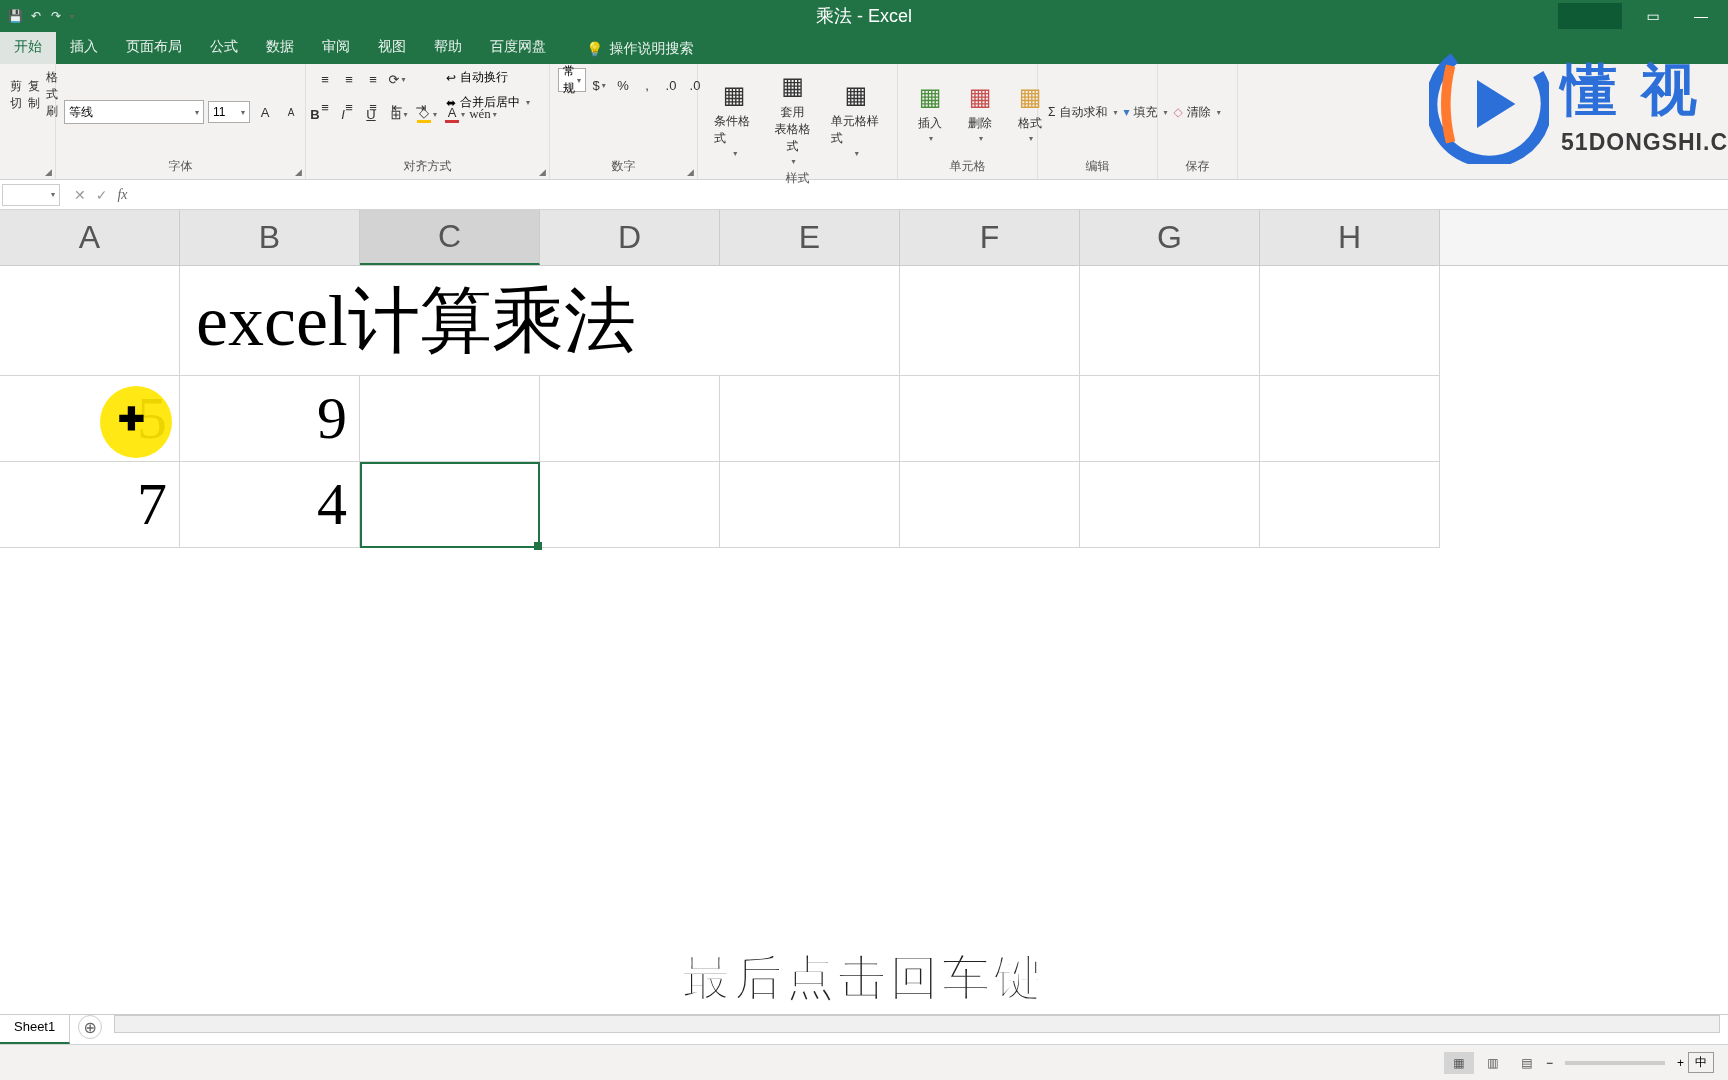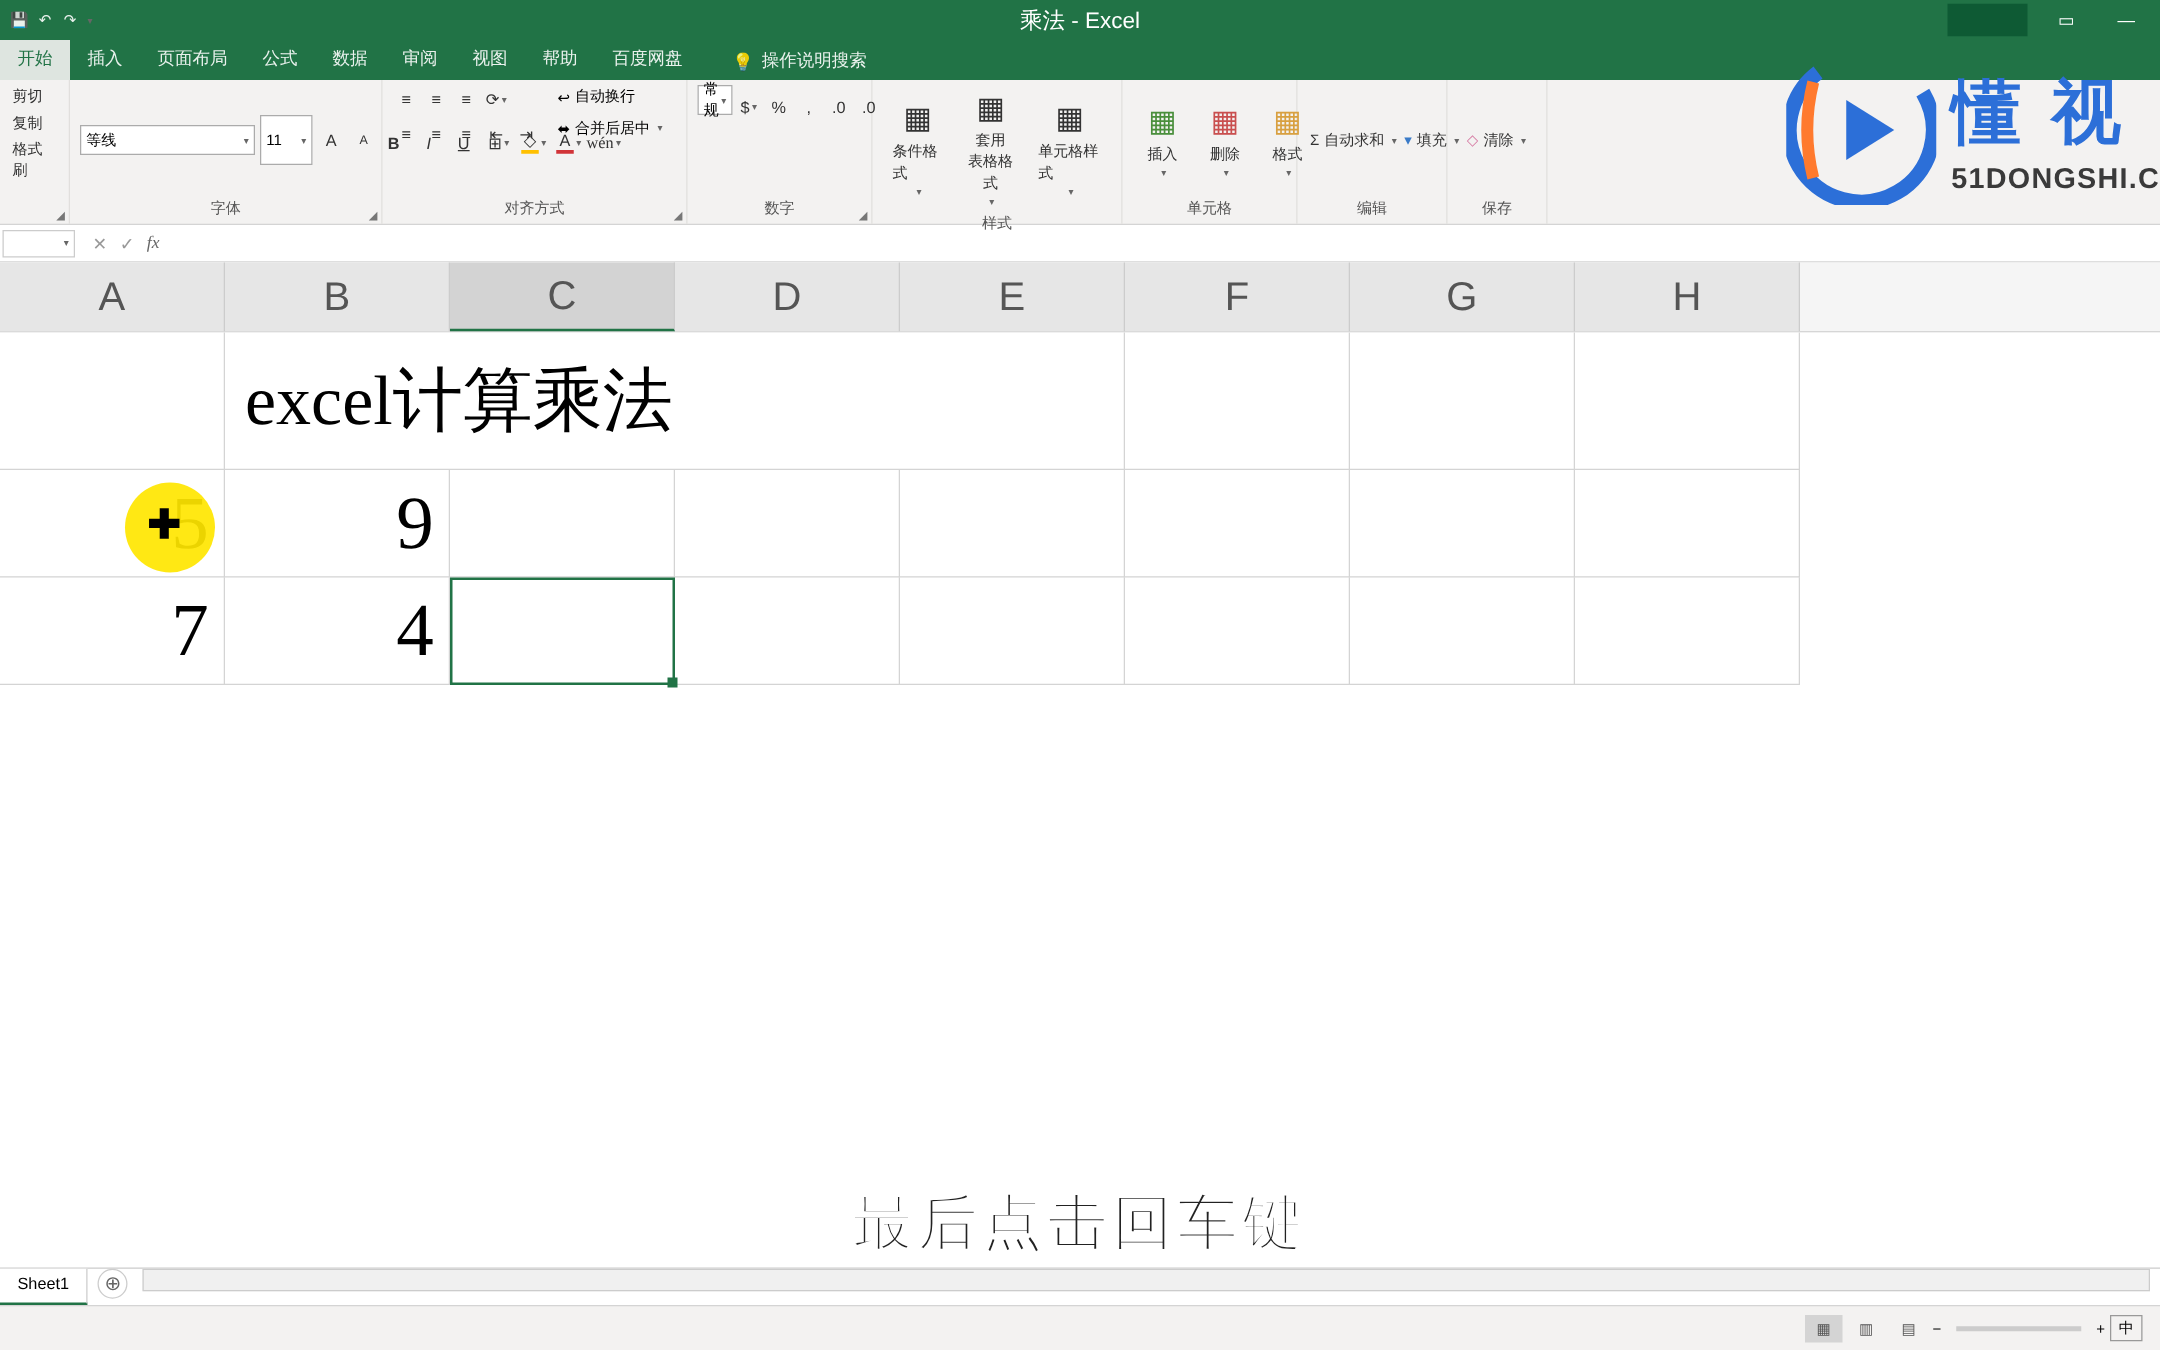--- a/index.html
+++ b/index.html
@@ -21,25 +21,25 @@
     .tell-me { display: flex; align-items: center; gap: 6px; margin-left: 16px; padding: 6px 10px; opacity: 0.9; }
     .bulb { font-size: 14px; }
 
     
     .ribbon-content { height: 116px; background: #f3f2f1; border-bottom: 1px solid #d4d4d4; display: flex; }
     .ribbon-group { border-right: 1px solid #e1dfdd; padding: 4px 8px 2px; display: flex; flex-direction: column; position: relative; }
     .ribbon-group-body { flex: 1; display: flex; flex-direction: row; gap: 2px; }
     .ribbon-group-label { text-align: center; font-size: 12px; color: #555; padding: 2px 0; }
     .font-sel { display: flex; align-items: center; gap: 4px; }
     .font-name { width: 140px; height: 24px; border: 1px solid #ababab; background: #fff; font-size: 12px; padding: 0 4px; display: flex; align-items: center; justify-content: space-between; }
-    .font-size { width: 42px; height: 40px; border: 1px solid #ababab; background: #fff; font-size: 12px; padding: 0 4px; display: flex; align-items: center; justify-content: space-between; }
+    .font-size { width: 42px; height: 22px; border: 1px solid #ababab; background: #fff; font-size: 12px; padding: 0 4px; display: flex; align-items: center; justify-content: space-between; }
     .font-btns { display: flex; gap: 6px; align-items: center; margin-top: 4px; }
     .rb { width: 22px; height: 22px; display: inline-flex; align-items: center; justify-content: center; font-size: 13px; color: #333; border: 1px solid transparent; }
     .caret { font-size: 8px; margin-left: 2px; color: #666; }
-    .clip-btns { display: flex; flex-direction: column; gap: 2px; font-size: 12px; color: #333; }
+    .clip-btns { display: flex; flex-direction: row; gap: 2px; font-size: 12px; color: #333; }
     .clip-row { display: flex; align-items: center; gap: 4px; padding: 1px 2px; }
     .align-row { display: flex; gap: 2px; }
     .num-format { width: 120px; height: 24px; border: 1px solid #ababab; background: #fff; font-size: 12px; padding: 0 4px; display: flex; align-items: center; justify-content: space-between; }
     .big-btn { display: flex; flex-direction: column; align-items: center; justify-content: center; padding: 2px 8px; font-size: 12px; color: #333; gap: 2px; }
     .big-btn-icon { width: 32px; height: 32px; display: flex; align-items: center; justify-content: center; font-size: 24px; }
     .edit-row { display: flex; align-items: center; gap: 4px; font-size: 12px; color: #333; padding: 1px 2px; white-space: nowrap; }
     .grp-dialog { position: absolute; bottom: 2px; right: 3px; font-size: 9px; color: #777; }
 
     
     .formula-bar { height: 30px; border-bottom: 1px solid #d4d4d4; display: flex; align-items: center; background: #fff; }
@@ -50,21 +50,21 @@
 
     
     .col-headers { height: 56px; display: flex; border-bottom: 1px solid #ccc; background: #f5f5f5; }
     .col-h { display: flex; align-items: center; justify-content: center; font-size: 32px; color: #555; border-right: 1px solid #ccc; background: #e6e6e6; font-family: "Segoe UI", sans-serif; }
     .col-h.sel { background: #d3d3d3; border-bottom: 2px solid #217346; }
 
     
     .grid { position: relative; background: #fff; }
     .grid-row { display: flex; position: relative; }
     .cell { border-right: 1px solid #d4d4d4; border-bottom: 1px solid #d4d4d4; display: flex; align-items: center; justify-content: flex-end; padding: 0 12px; font-size: 60px; color: #000; font-family: "SimSun", "Segoe UI", serif; }
-    .cell.title-cell { font-size: 56px; justify-content: flex-start; padding-left: 16px; border-right: none; }
+    .cell.title-cell { font-size: 72px; justify-content: flex-start; padding-left: 16px; border-right: none; }
     .sel-border { position: absolute; border: 2px solid #217346; pointer-events: none; background: rgba(255,255,255,0.0); }
     .sel-handle { position: absolute; width: 8px; height: 8px; background: #217346; bottom: -4px; right: -4px; }
 
     
     .cursor-highlight { position: absolute; width: 72px; height: 72px; border-radius: 50%; background: #ffe600; opacity: 0.92; pointer-events: none; z-index: 5; }
     .cursor-cross { position: absolute; color: #000; font-size: 32px; font-weight: bold; z-index: 6; pointer-events: none; }
 
     
     .sheet-tabs-area { position: absolute; bottom: 36px; left: 0; right: 0; height: 30px; background: #fff; border-top: 1px solid #ccc; display: flex; font-size: 13px; }
     .sheet-tab { padding: 4px 14px; border-right: 1px solid #ccc; border-bottom: 2px solid #217346; background: #fff; }

